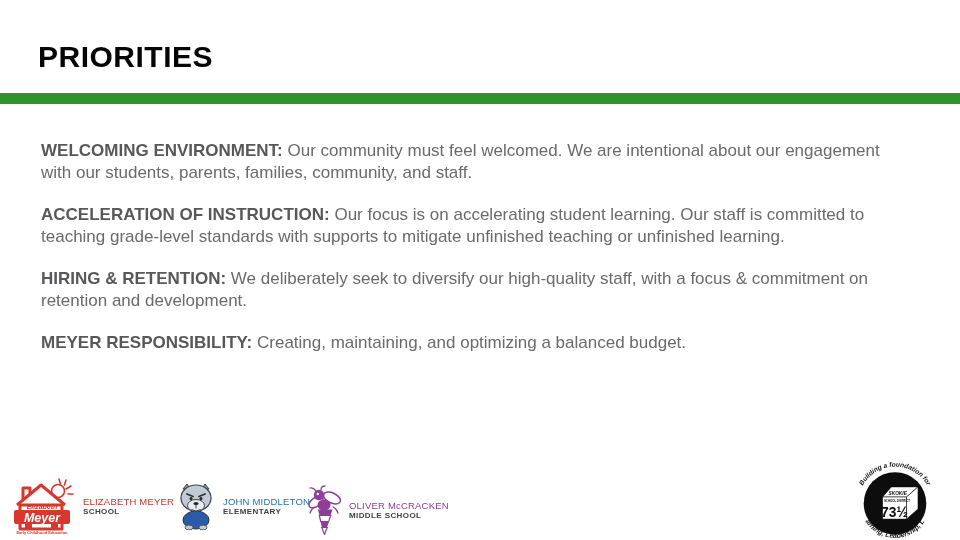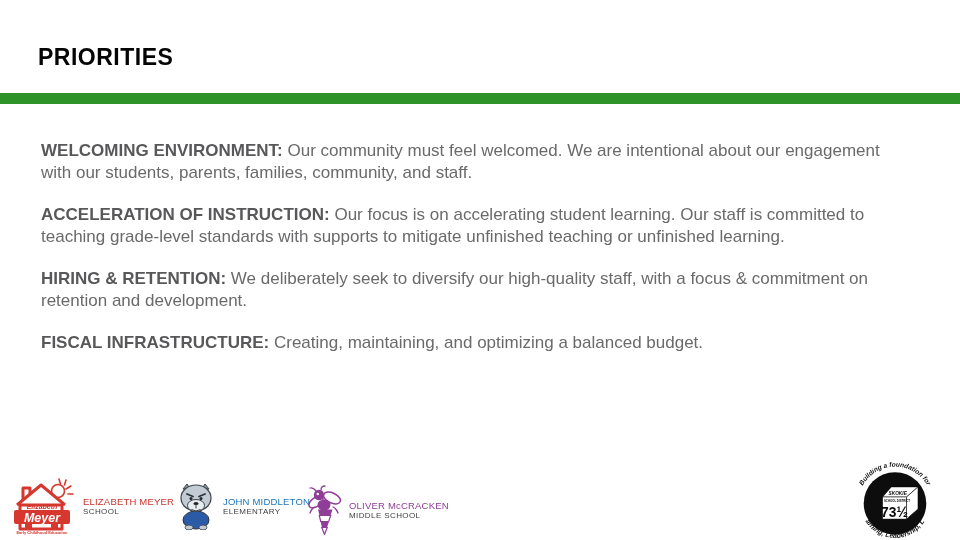--- a/index.html
+++ b/index.html
@@ -2,55 +2,55 @@
 <html><head>
 <meta charset="utf-8">
 <style>
   html,body{margin:0;padding:0;background:#fff;}
   .slide{
     position:relative;width:960px;height:540px;background:#ffffff;
     font-family:"Liberation Sans",sans-serif;overflow:hidden;
   }
   .title{
     position:absolute;left:38px;top:40px;
-    font-size:23px;line-height:34px;font-weight:bold;color:#050505;
+    font-size:30px;line-height:34px;font-weight:bold;color:#050505;
     letter-spacing:0.5px;
   }
   .green-bar{
     position:absolute;left:0;top:93px;width:960px;height:11px;
     background:#2E9328;
   }
   .content{
     position:absolute;left:41px;top:140px;width:864px;
     color:#6A6A6C;font-size:17px;line-height:22px;
   }
   .priority{margin:0 0 20px 0;}
   .priority strong{color:#58585A;font-weight:bold;margin-top:12px;}
   
   .logo-group{position:absolute;display:flex;align-items:center;gap:8px;}
   .school-name{font-size:9.5px;font-weight:normal;letter-spacing:0.2px;line-height:11px;white-space:nowrap;}
-  .school-sub{font-size:8px;font-weight:normal;color:#414043;letter-spacing:0.4px;line-height:10px;white-space:nowrap;}
+  .school-sub{font-size:8px;font-weight:bold;color:#414043;letter-spacing:0.4px;line-height:10px;white-space:nowrap;}
   .name-meyer{color:#C8332E;}
   .name-middleton{color:#1B75BB;}
   .name-mccracken{color:#8F3D97;}
   .badge{position:absolute;left:849px;top:451px;}
 </style>
 </head>
 <body>
 
 <div class="slide">
 
   <div class="title">PRIORITIES</div>
   <div class="green-bar"></div>
 
   <div class="content">
     <p class="priority"><strong>WELCOMING ENVIRONMENT:</strong> <span>Our community must feel welcomed.  We are intentional about our engagement with our students, parents, families, community, and staff.</span></p>
     <p class="priority"><strong>ACCELERATION OF INSTRUCTION:</strong> <span>Our focus is on accelerating student learning.  Our staff is committed to teaching grade-level standards with supports to mitigate unfinished teaching or unfinished learning.</span></p>
     <p class="priority"><strong>HIRING &amp; RETENTION:</strong> <span>We deliberately seek to diversify our high-quality staff, with a focus &amp; commitment on retention and development.</span></p>
-    <p class="priority"><strong>FISCAL INFRASTRUCTURE:</strong> <span>Creating, maintaining, and optimizing a balanced budget.</span></p>
+    <p class="priority"><strong>MEYER RESPONSIBILITY:</strong> <span>Creating, maintaining, and optimizing a balanced budget.</span></p>
   </div>
 
   <div class="logo-group" style="left:13px;top:477px;">
     <svg width="62" height="58" viewBox="0 0 62 58">
       <g stroke="#D6372E" fill="none" stroke-width="1.6" stroke-linecap="round">
         <path d="M46,2 l1.5,5 M53,3 l-1.5,5 M58,9 l-5,3 M60,17 l-5,0"></path>
         <circle cx="45" cy="14" r="6.5"></circle>
       </g>
       <g stroke="#D6372E" fill="#ffffff" stroke-width="3" stroke-linejoin="round">
         <path d="M10,23 V11 h7 v6"></path>

